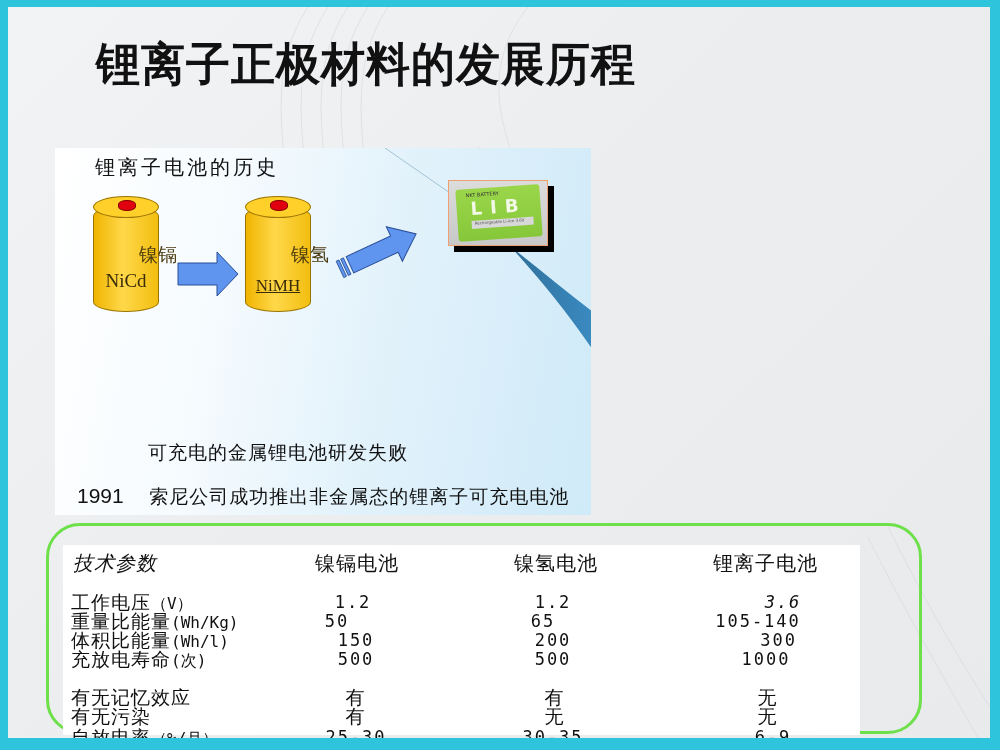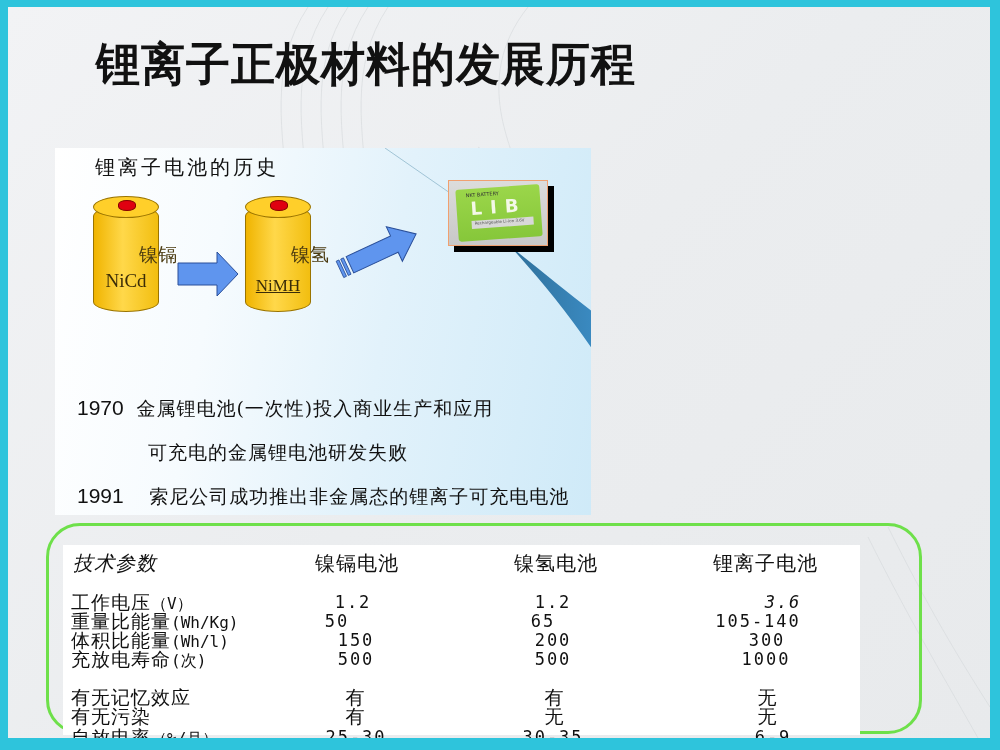--- a/index.html
+++ b/index.html
@@ -204,24 +204,20 @@
 
     <div class="lib-shadow"></div>
     <div class="lib-photo">
       <div class="lib-card">
         <div class="brand">NKT BATTERY</div>
         <div class="lib">LIB</div>
         <div class="strip">Rechargeable Li-ion  3.6V</div>
       </div>
     </div>
 
-    <div class="timeline" style="top:248px;">
-      <span class="yr">1970</span>&nbsp;
-      <span class="txt">金属锂电池(一次性)投入商业生产和应用</span>
-    </div>
     <div class="timeline" style="top:292px; left:93px;">
       <span class="txt">可充电的金属锂电池研发失败</span>
     </div>
     <div class="timeline" style="top:336px;">
       <span class="yr">1991</span>&nbsp;&nbsp;&nbsp;
       <span class="txt">索尼公司成功推出非金属态的锂离子可充电电池</span>
     </div>
   </div>
 
   <div class="compare-frame"></div>
@@ -241,21 +237,21 @@
     <div class="row" style="top:67px;">
       <span class="lbl"><span>重量比能量</span><span class="unit">(Wh/Kg)</span></span>
       <span class="val" style="left:214px;">50</span>
       <span class="val" style="left:420px;">65</span>
       <span class="val" style="left:635px;">105-140</span>
     </div>
     <div class="row" style="top:86px;">
       <span class="lbl"><span>体积比能量</span><span class="unit">(Wh/l)</span></span>
       <span class="val" style="left:233px;">150</span>
       <span class="val" style="left:430px;">200</span>
-      <span class="val" style="left:644px;">300</span>
+      <span class="val" style="left:614px;text-align:right;">300</span>
     </div>
     <div class="row" style="top:105px;">
       <span class="lbl"><span>充放电寿命</span><span class="unit">(次)</span></span>
       <span class="val" style="left:233px;">500</span>
       <span class="val" style="left:430px;">500</span>
       <span class="val" style="left:643px;">1000</span>
     </div>
     <div class="row" style="top:136px;margin-top:47px;">
       <span class="lbl"><span>自放电率</span><span class="unit">（%/月）</span></span>
       <span class="val" style="left:233px;">25-30</span>

